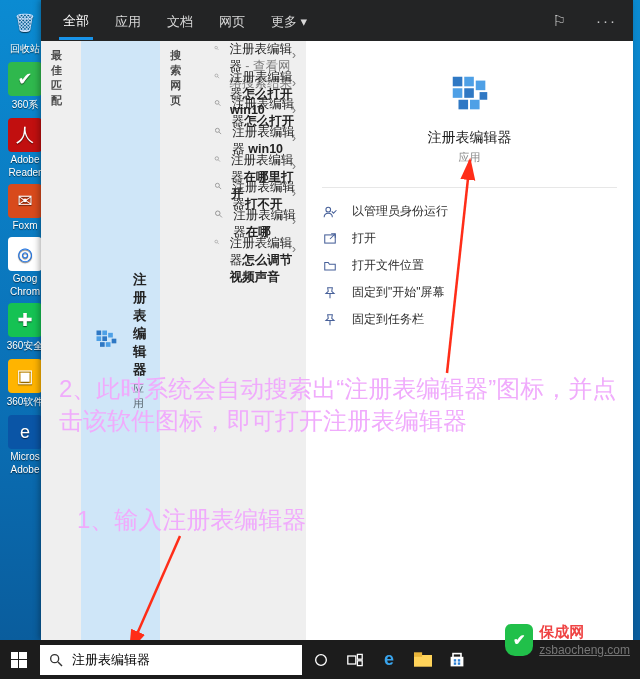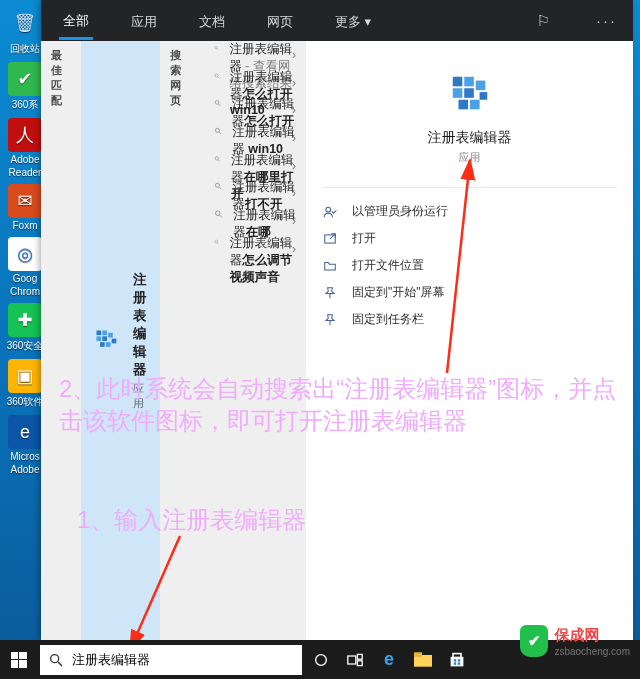--- a/index.html
+++ b/index.html
@@ -32,21 +32,21 @@
   .di .lbl { white-space: nowrap; }
 
   
   .panel {
     position: absolute; left: 41px; top: 0; right: 0; width: 592px; height: 640px;
     background: #fff; z-index: 2;
     box-shadow: -2px 0 6px rgba(0,0,0,.3);
   }
   .hdrbar {
     height: 41px; background: #232425; display: flex; align-items: center;
-    padding: 0 10px 0 18px; gap: 34px; color: #d8d8d8; font-size: 13px;
+    padding: 0 10px 0 18px; gap: 18px; color: #d8d8d8; font-size: 13px;
     position: relative;
   }
   .hdrbar .tab { padding: 10px 4px 7px; cursor: pointer; }
   .hdrbar .tab.active { color: #fff; border-bottom: 3px solid #1893e9; }
   .hdrbar .spacer { flex: 1; }
   .hdrbar .ric { opacity: .9; cursor: pointer; padding: 0 6px; font-size: 15px; }
   .hdrbar .ric.dots { letter-spacing: 2px; }
 
   .pbody { position: absolute; top: 41px; left: 0; right: 0; bottom: 0; display: flex; }
   .left { width: 265px; background: #efefef; display: flex; flex-direction: row; }
@@ -122,21 +122,21 @@
   .wm {
     position: absolute; right: 10px; bottom: 22px; z-index: 7;
     display: flex; align-items: center; gap: 6px; color: #333;
     font-size: 15px;
   }
   .wm .shield {
     width: 28px; height: 32px; background: #21c04a; border-radius: 6px 6px 10px 10px;
     display: flex; align-items:center; justify-content:center; color:#fff; font-weight:700;
   }
   .wm .wt1 { font-weight: 700; color:#ef4444; }
-  .wm .wt2 { font-size: 10px; color: #777; display:block; margin-top:1px; }
+  .wm .wt2 { font-size: 12px; color: #777; display:block; margin-top:1px;text-decoration:underline; }
 
   
   .svg-ico { display: block; }
 </style>
 </head>
 <body>
 
 <div class="desktop"></div>
 
 <div class="desktop-icons" id="desktop-icons">

